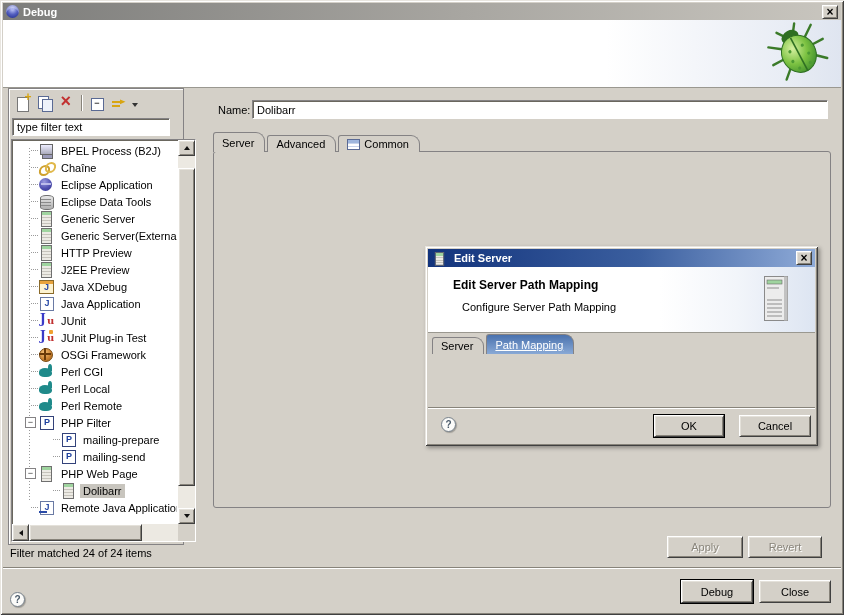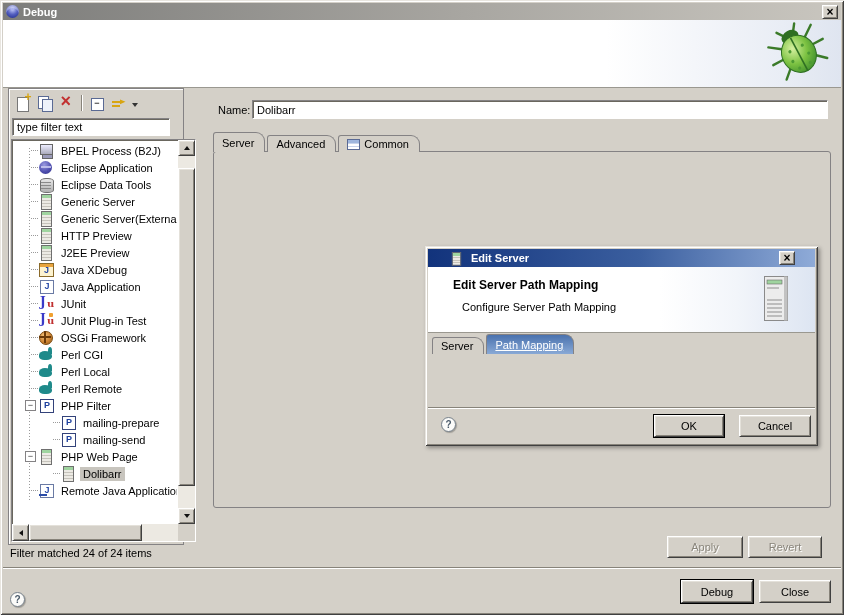--- a/index.html
+++ b/index.html
@@ -182,21 +182,21 @@
   .sbcorner { position:absolute; right:0; bottom:0; width:17px; height:17px; background:#d4d0c8; }
 
   .filter-status { position:absolute; left:10px; top:547px; }
 
   
   .dialog { position:absolute; left:425px; top:246px; width:393px; height:200px; background:#d4d0c8; z-index:10;
             box-shadow: inset 1px 1px 0 #e8e5df, inset -1px -1px 0 #404040,
                         inset 2px 2px 0 #fff, inset -2px -2px 0 #87837a, 2px 2px 4px rgba(0,0,0,.35); }
   .dlg-title { position:absolute; left:3px; top:3px; right:3px; height:18px;
                background:linear-gradient(90deg,#12337c,#3b5f9f 55%,#8fabd8);
-               display:flex; align-items:center; padding:0 20px; }
+               display:flex; align-items:center; padding:0 3px; }
   .dlg-title .title-text { margin-left:3px; }
   .dlg-banner { position:absolute; left:3px; top:21px; right:3px; height:66px;
                 background:linear-gradient(to right,#fff 60%, #f2f5fa 80%, #dde5f2);
                 border-bottom:1px solid #9a9890; }
   .dlg-heading { position:absolute; left:25px; top:11px; font-size:12px; font-weight:bold; }
   .dlg-subheading { position:absolute; left:34px; top:34px; }
   .tower { position:absolute; right:22px; top:8px; }
   .dlg-tabs { left:7px; top:88px; }
   .dlg-body { position:absolute; left:3px; right:3px; top:107px; height:54px; overflow:hidden;
               border-top:1px solid #848284; background:#d4d0c8; }
@@ -290,20 +290,25 @@
     <div class="treebox">
       <div class="vline"></div>
       <div class="rows">
           <div class="trow">
             <span class="tind l1"></span>
             <span class="ticon bpel-process-icon"></span>
             <span class="tlabel">BPEL Process (B2J)</span>
           </div>
           <div class="trow">
             <span class="tind l1"></span>
+            <span class="ticon chain-icon"></span>
+            <span class="tlabel">Chaîne</span>
+          </div>
+          <div class="trow">
+            <span class="tind l1"></span>
             <span class="ticon eclipse-application-icon"></span>
             <span class="tlabel">Eclipse Application</span>
           </div>
           <div class="trow">
             <span class="tind l1"></span>
             <span class="ticon database-icon"></span>
             <span class="tlabel">Eclipse Data Tools</span>
           </div>
           <div class="trow">
             <span class="tind l1"></span>

